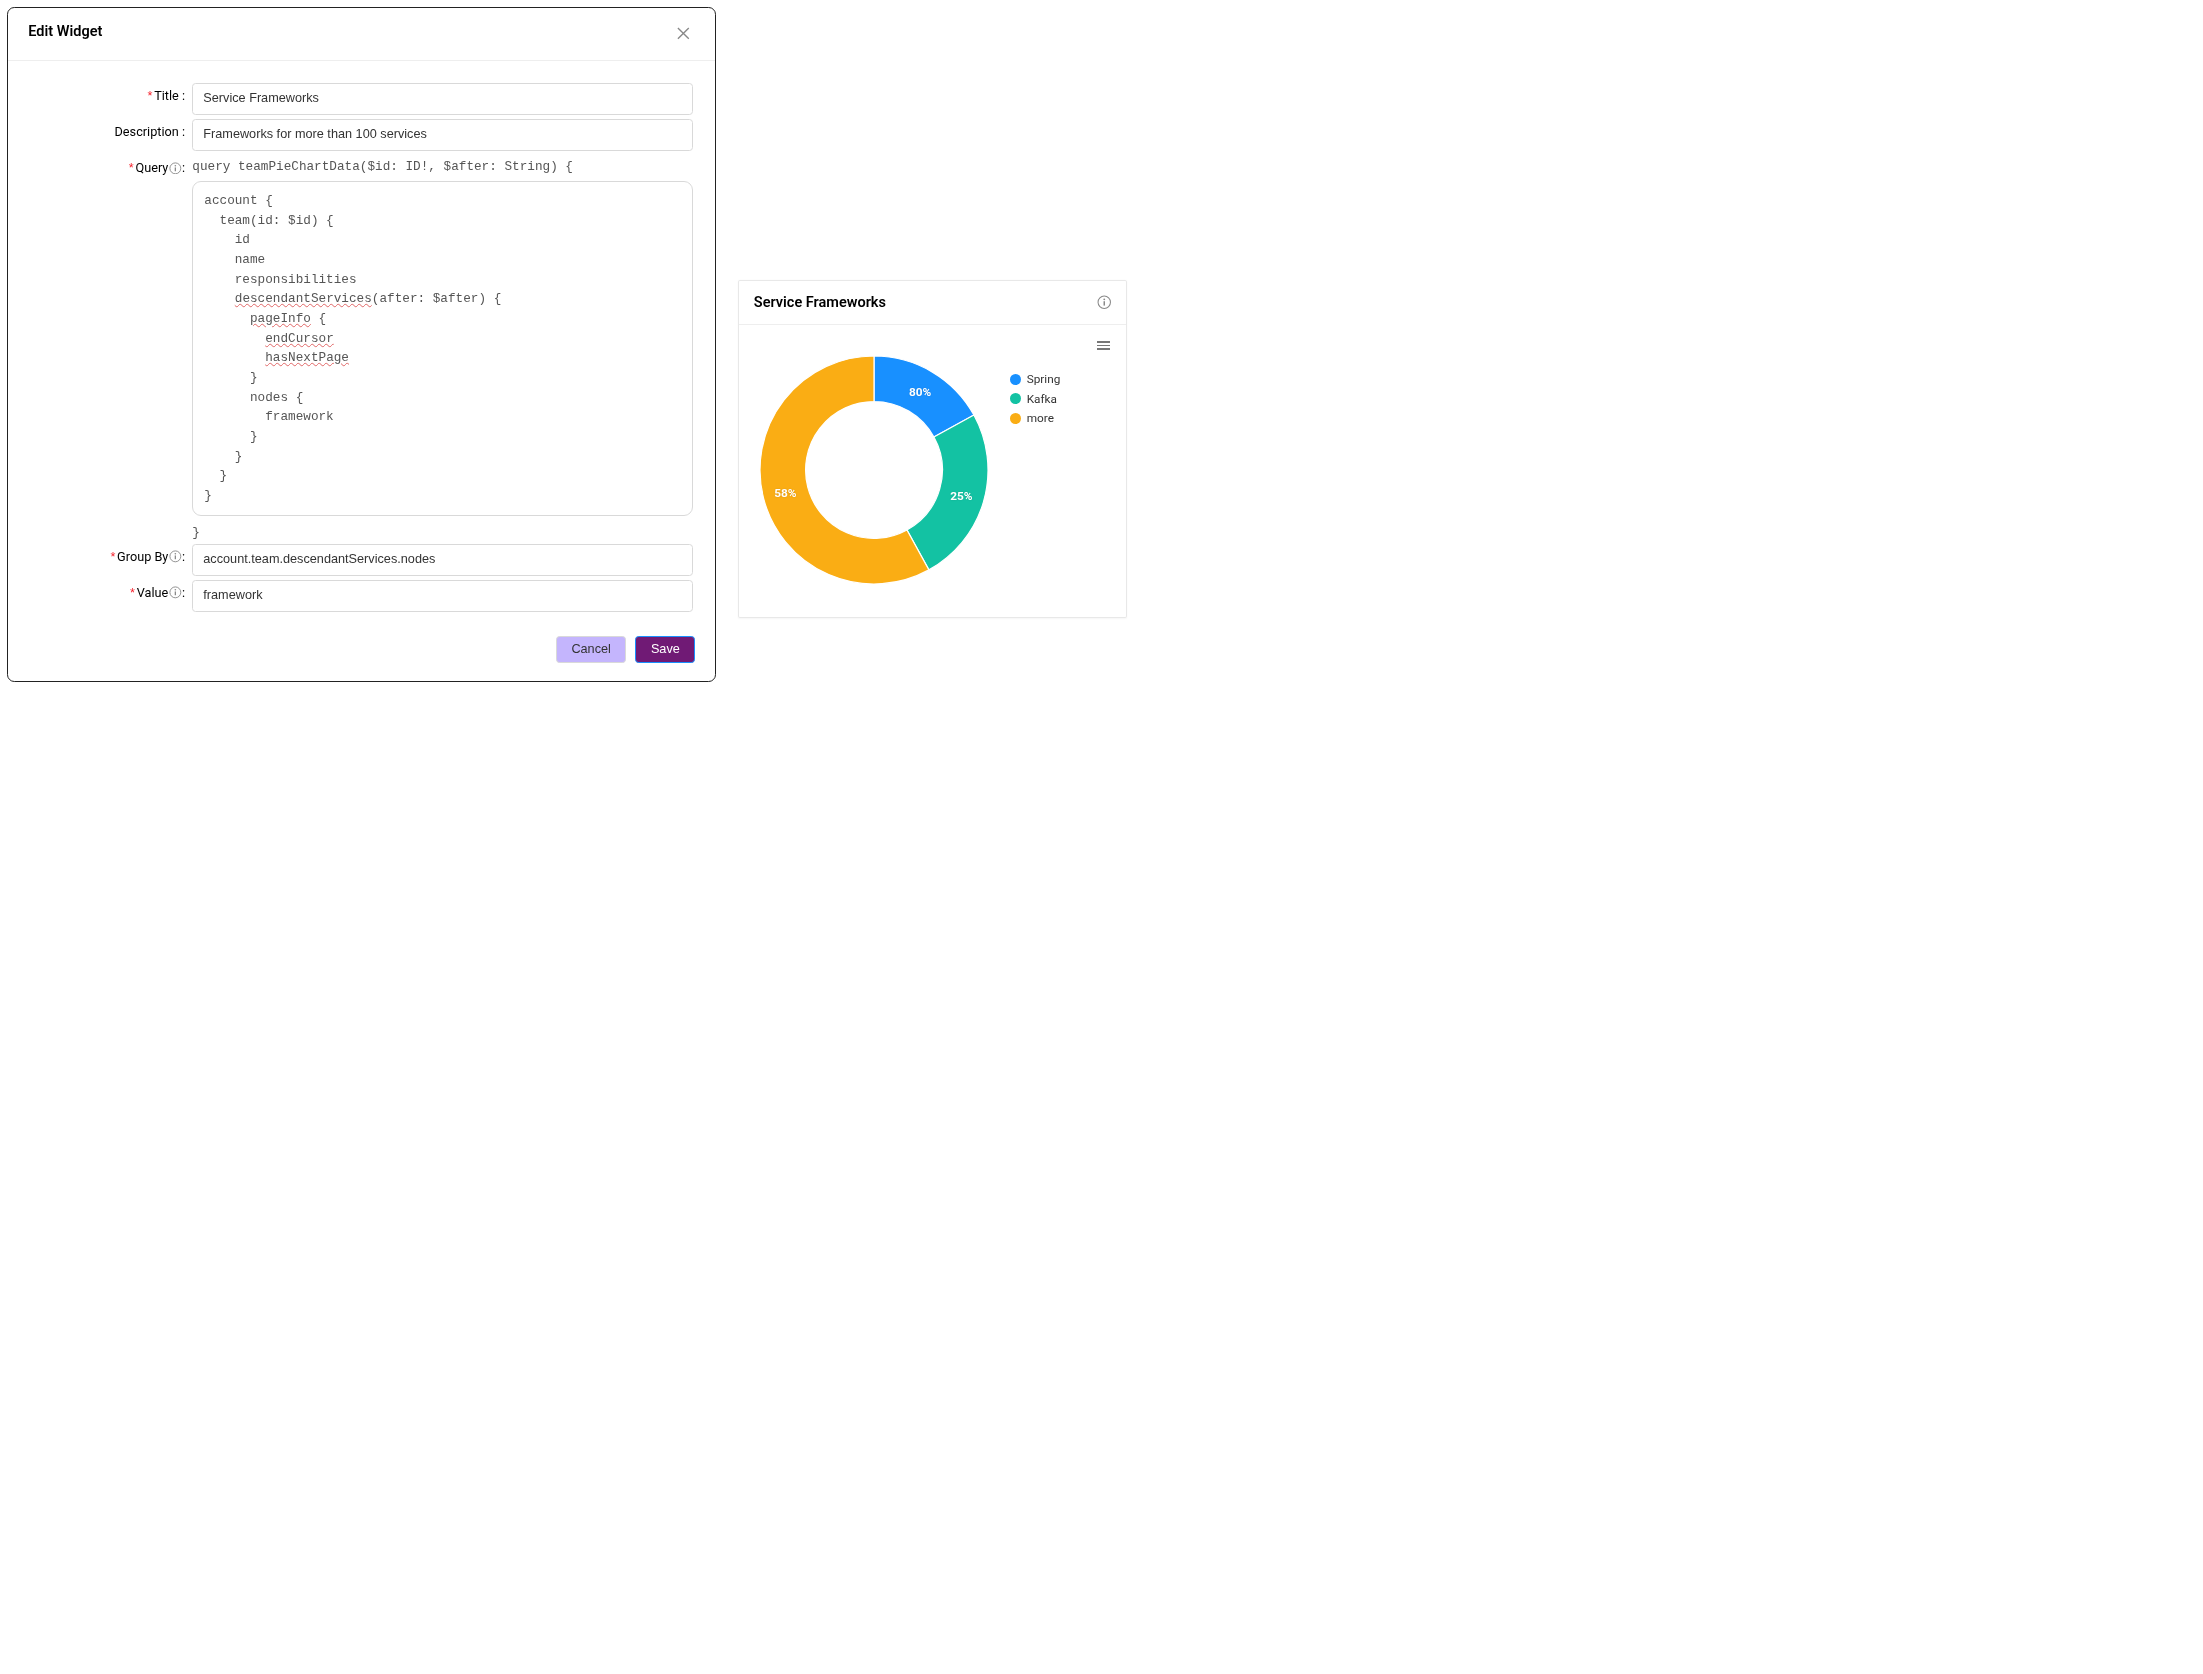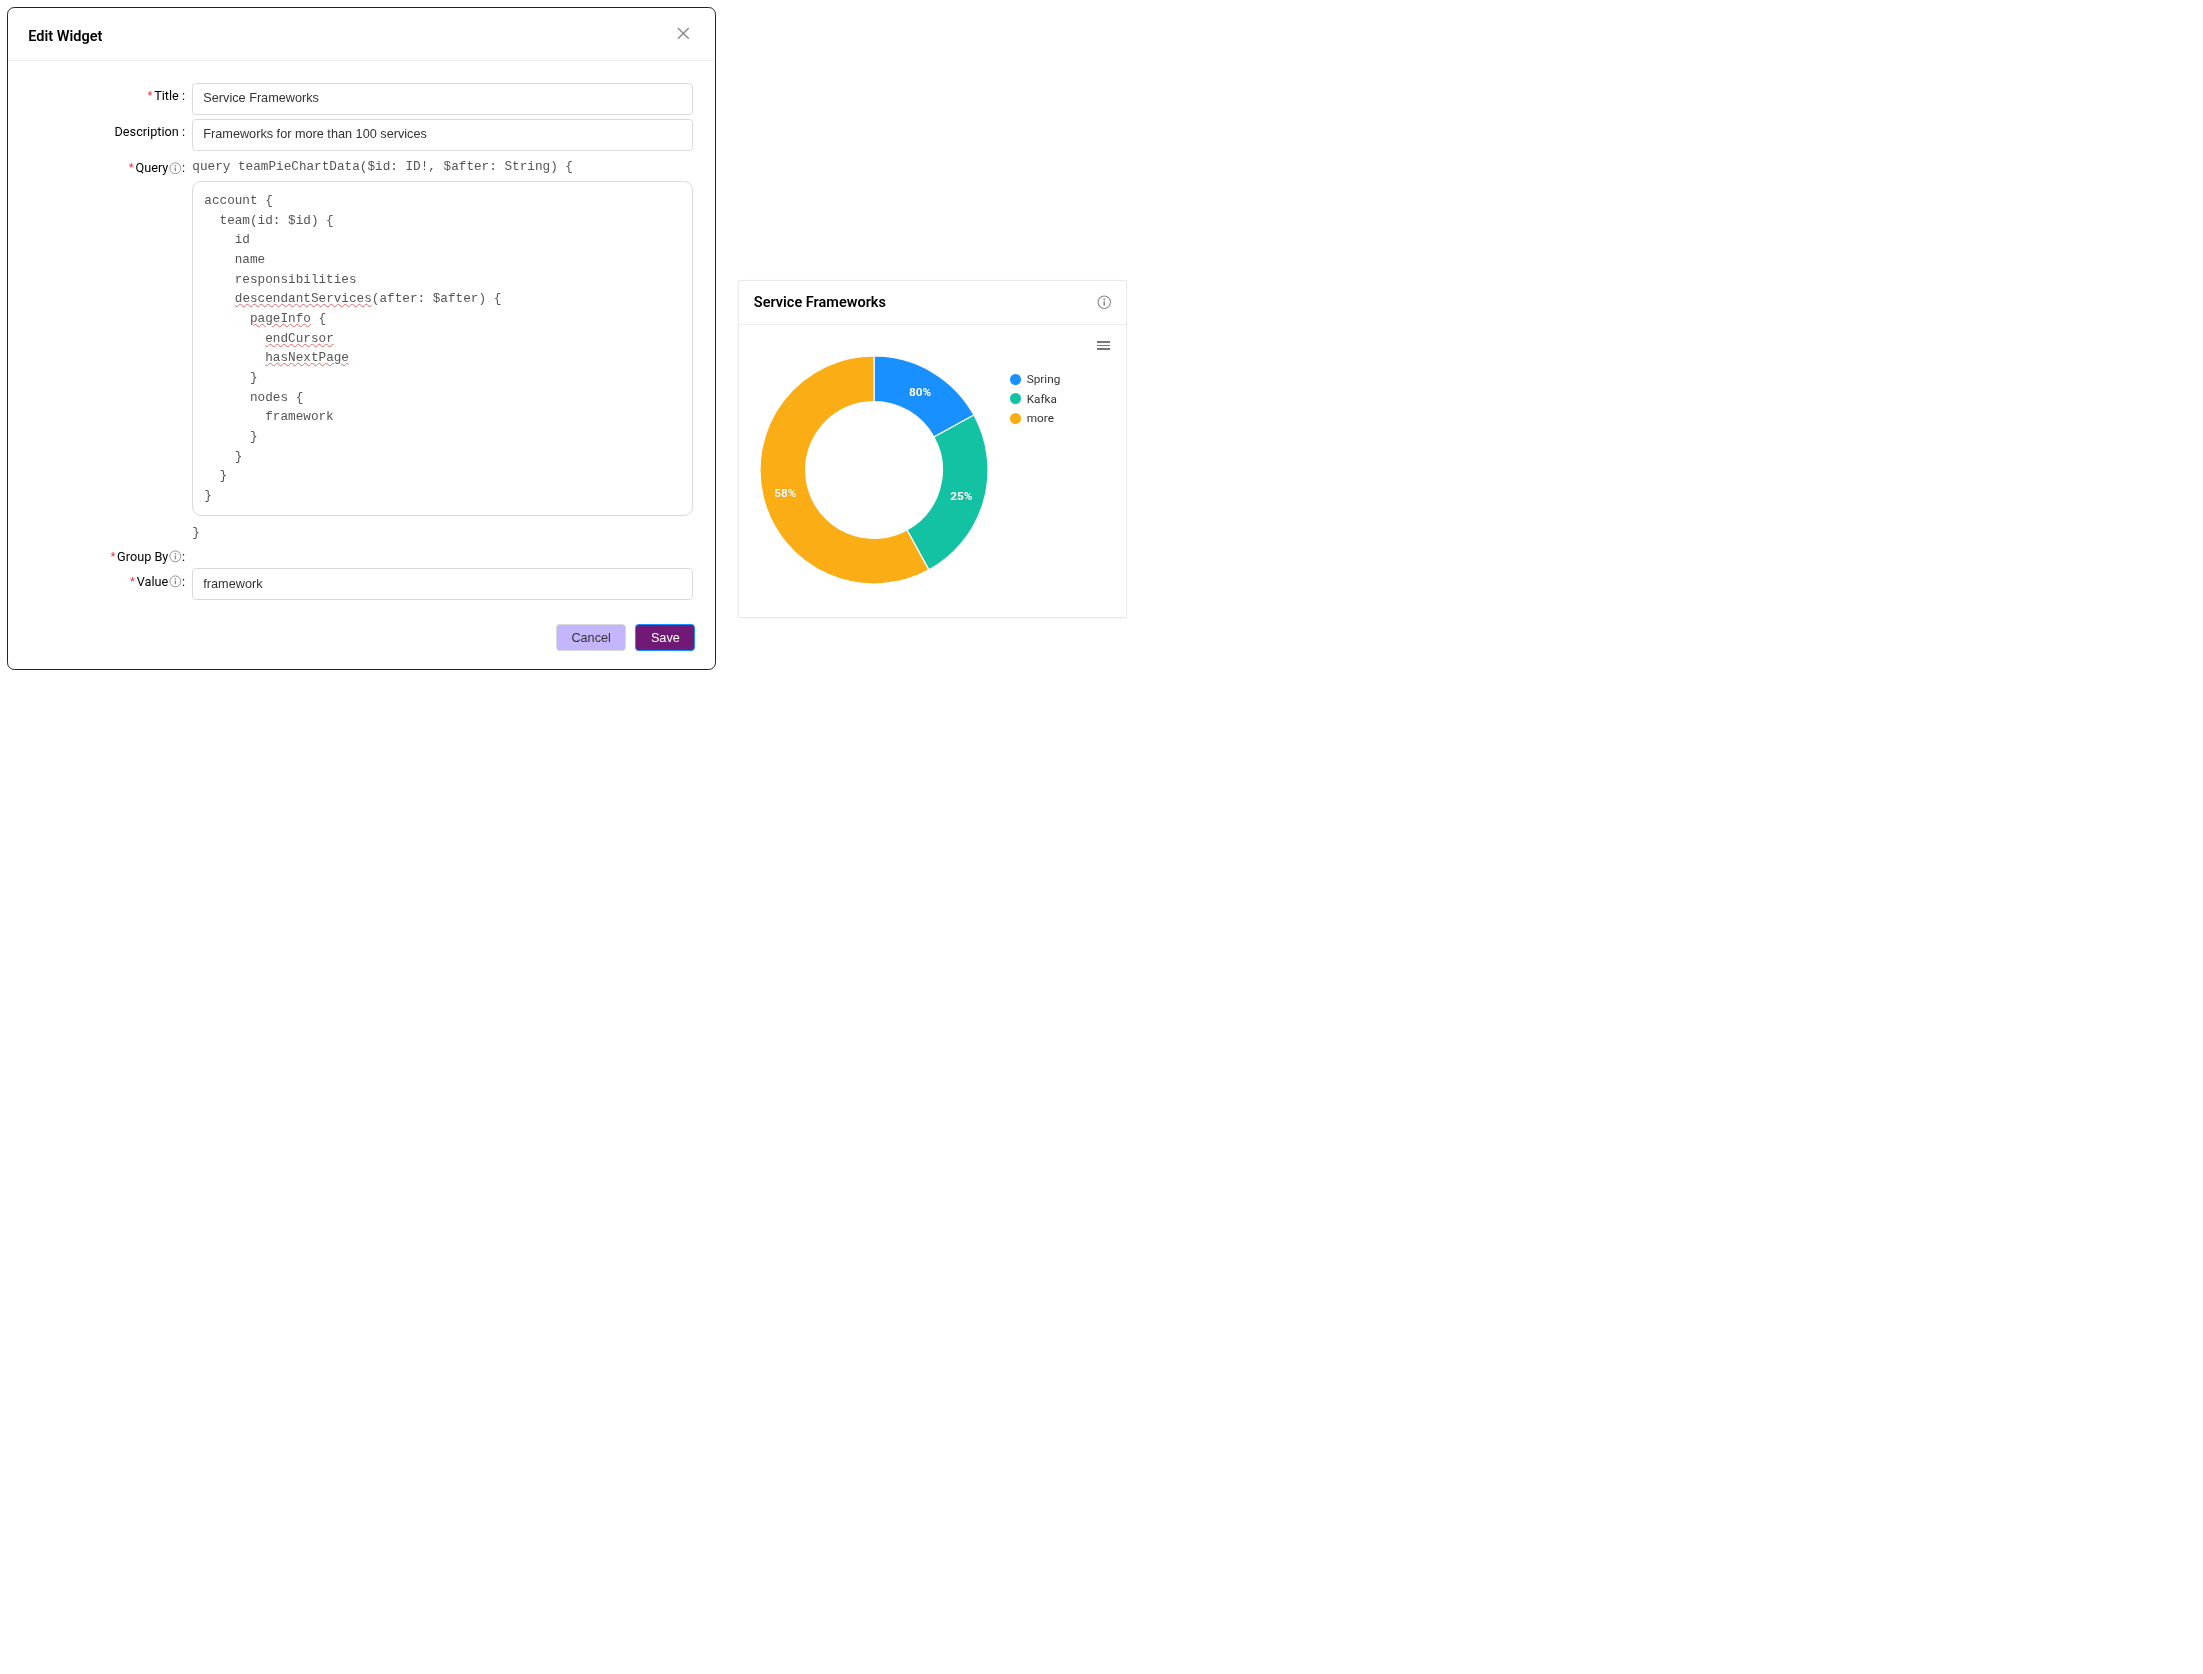--- a/index.html
+++ b/index.html
@@ -18,21 +18,21 @@
   .modal {
     width: 709px;
     border: 1.8px solid #222;
     border-radius: 7.3px;
     background: #fff;
     overflow: hidden;
   }
   .modal-header {
     display: flex;
     justify-content: space-between;
-    align-items: flex-end;
+    align-items: flex-start;
     padding: 14.5px 20px;
     border-bottom: 0.9px solid #eee;
   }
   .modal-header h2 {
     font-size: 14.5px;
     font-weight: 600;
   }
   .close-x {
     font-size: 16.4px;
     color: #888;
@@ -288,20 +288,23 @@
         </div>
       </div>
 
       <div class="form-row">
         <div class="label-col">
           <span class="req">*</span><span>Group By</span><span class="info"><svg width="12.7" height="12.7" viewBox="0 0 14 14">
                 <circle cx="7" cy="7" r="6" fill="none" stroke="#888" stroke-width="1"></circle>
                 <circle cx="7" cy="4.2" r="0.9" fill="#888"></circle>
                 <rect x="6.3" y="6" width="1.4" height="4.2" fill="#888"></rect>
               </svg></span>:
+        </div>
+        <div class="field-col">
+          <input type="text" class="text-input" value="account.team.descendantServices.nodes" style="">
         </div>
       </div>
 
       <div class="form-row">
         <div class="label-col">
           <span class="req">*</span><span>Value</span><span class="info"><svg width="12.7" height="12.7" viewBox="0 0 14 14">
                 <circle cx="7" cy="7" r="6" fill="none" stroke="#888" stroke-width="1"></circle>
                 <circle cx="7" cy="4.2" r="0.9" fill="#888"></circle>
                 <rect x="6.3" y="6" width="1.4" height="4.2" fill="#888"></rect>
               </svg></span>:

